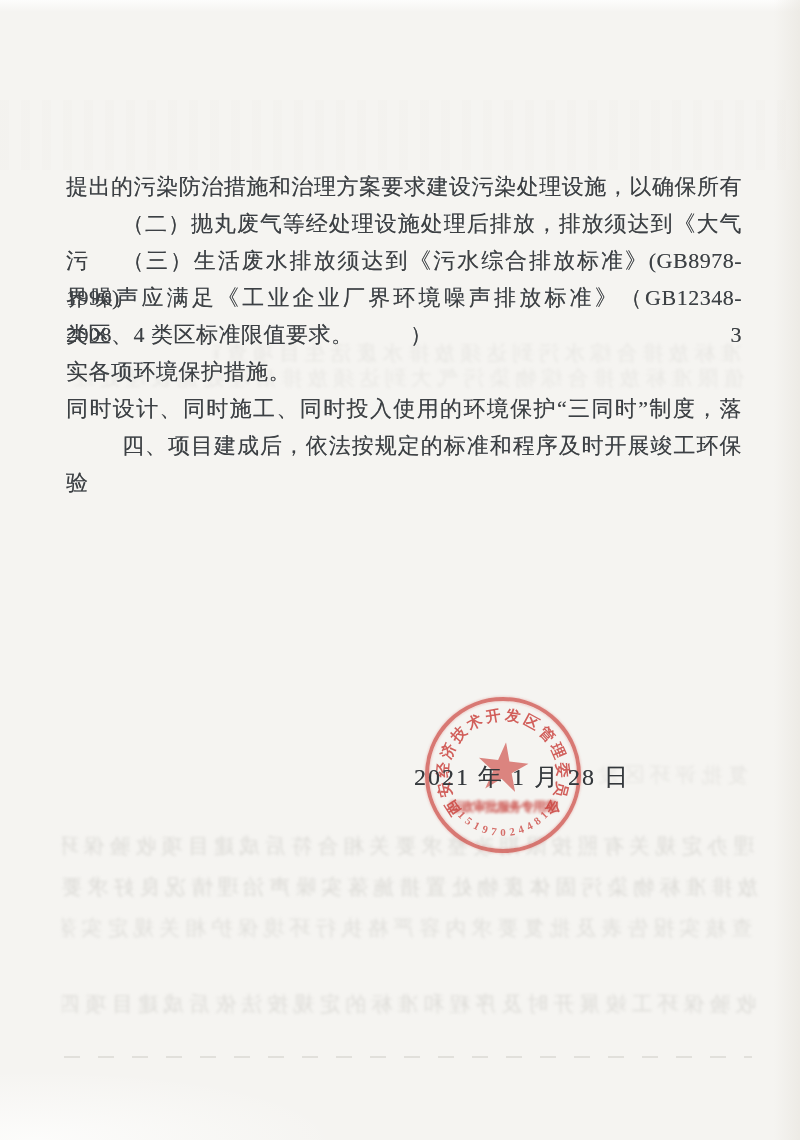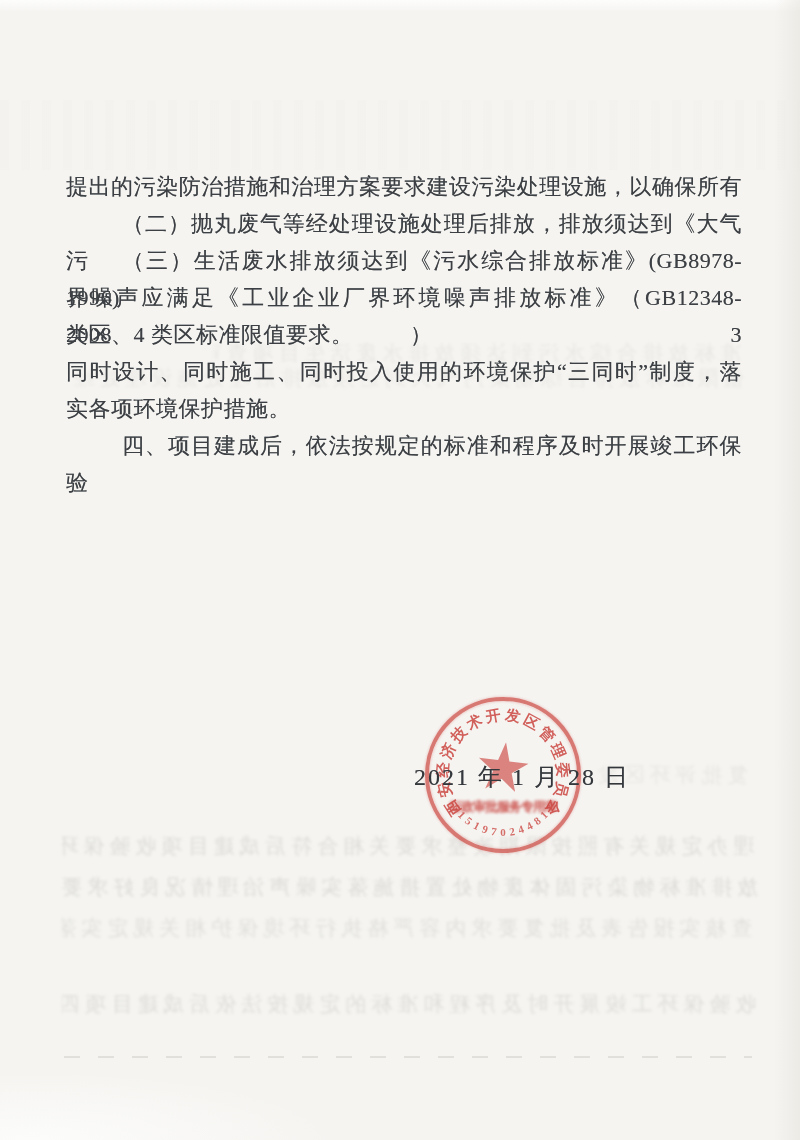--- a/index.html
+++ b/index.html
@@ -134,18 +134,18 @@
     <span class="code-digit" style="transform: rotate(-45.8333deg) translateY(57px);">1</span>
     <span class="code-digit" style="transform: rotate(-55deg) translateY(57px);">7</span>
   </div>
 
 <div id="doc-body">
     <div class="line jfull">提出的污染防治措施和治理方案要求建设污染处理设施，以确保所有</div>
     <div class="line ind jfull">（二）抛丸废气等经处理设施处理后排放，排放须达到《大气污</div>
     <div class="line ind jfull">（三）生活废水排放须达到《污水综合排放标准》(GB8978-1996)</div>
     <div class="line jfull">界噪声应满足《工业企业厂界环境噪声排放标准》（GB12348-2008）3</div>
     <div class="line">类区、4 类区标准限值要求。</div>
+    <div class="line">实各项环境保护措施。</div>
     <div class="line jfull">同时设计、同时施工、同时投入使用的环境保护“三同时”制度，落</div>
-    <div class="line">实各项环境保护措施。</div>
     <div class="line ind jfull">四、项目建成后，依法按规定的标准和程序及时开展竣工环保验</div>
   </div>
 
 <div id="date-line">2021 年 1 月 28 日</div>
 
 </body></html>

